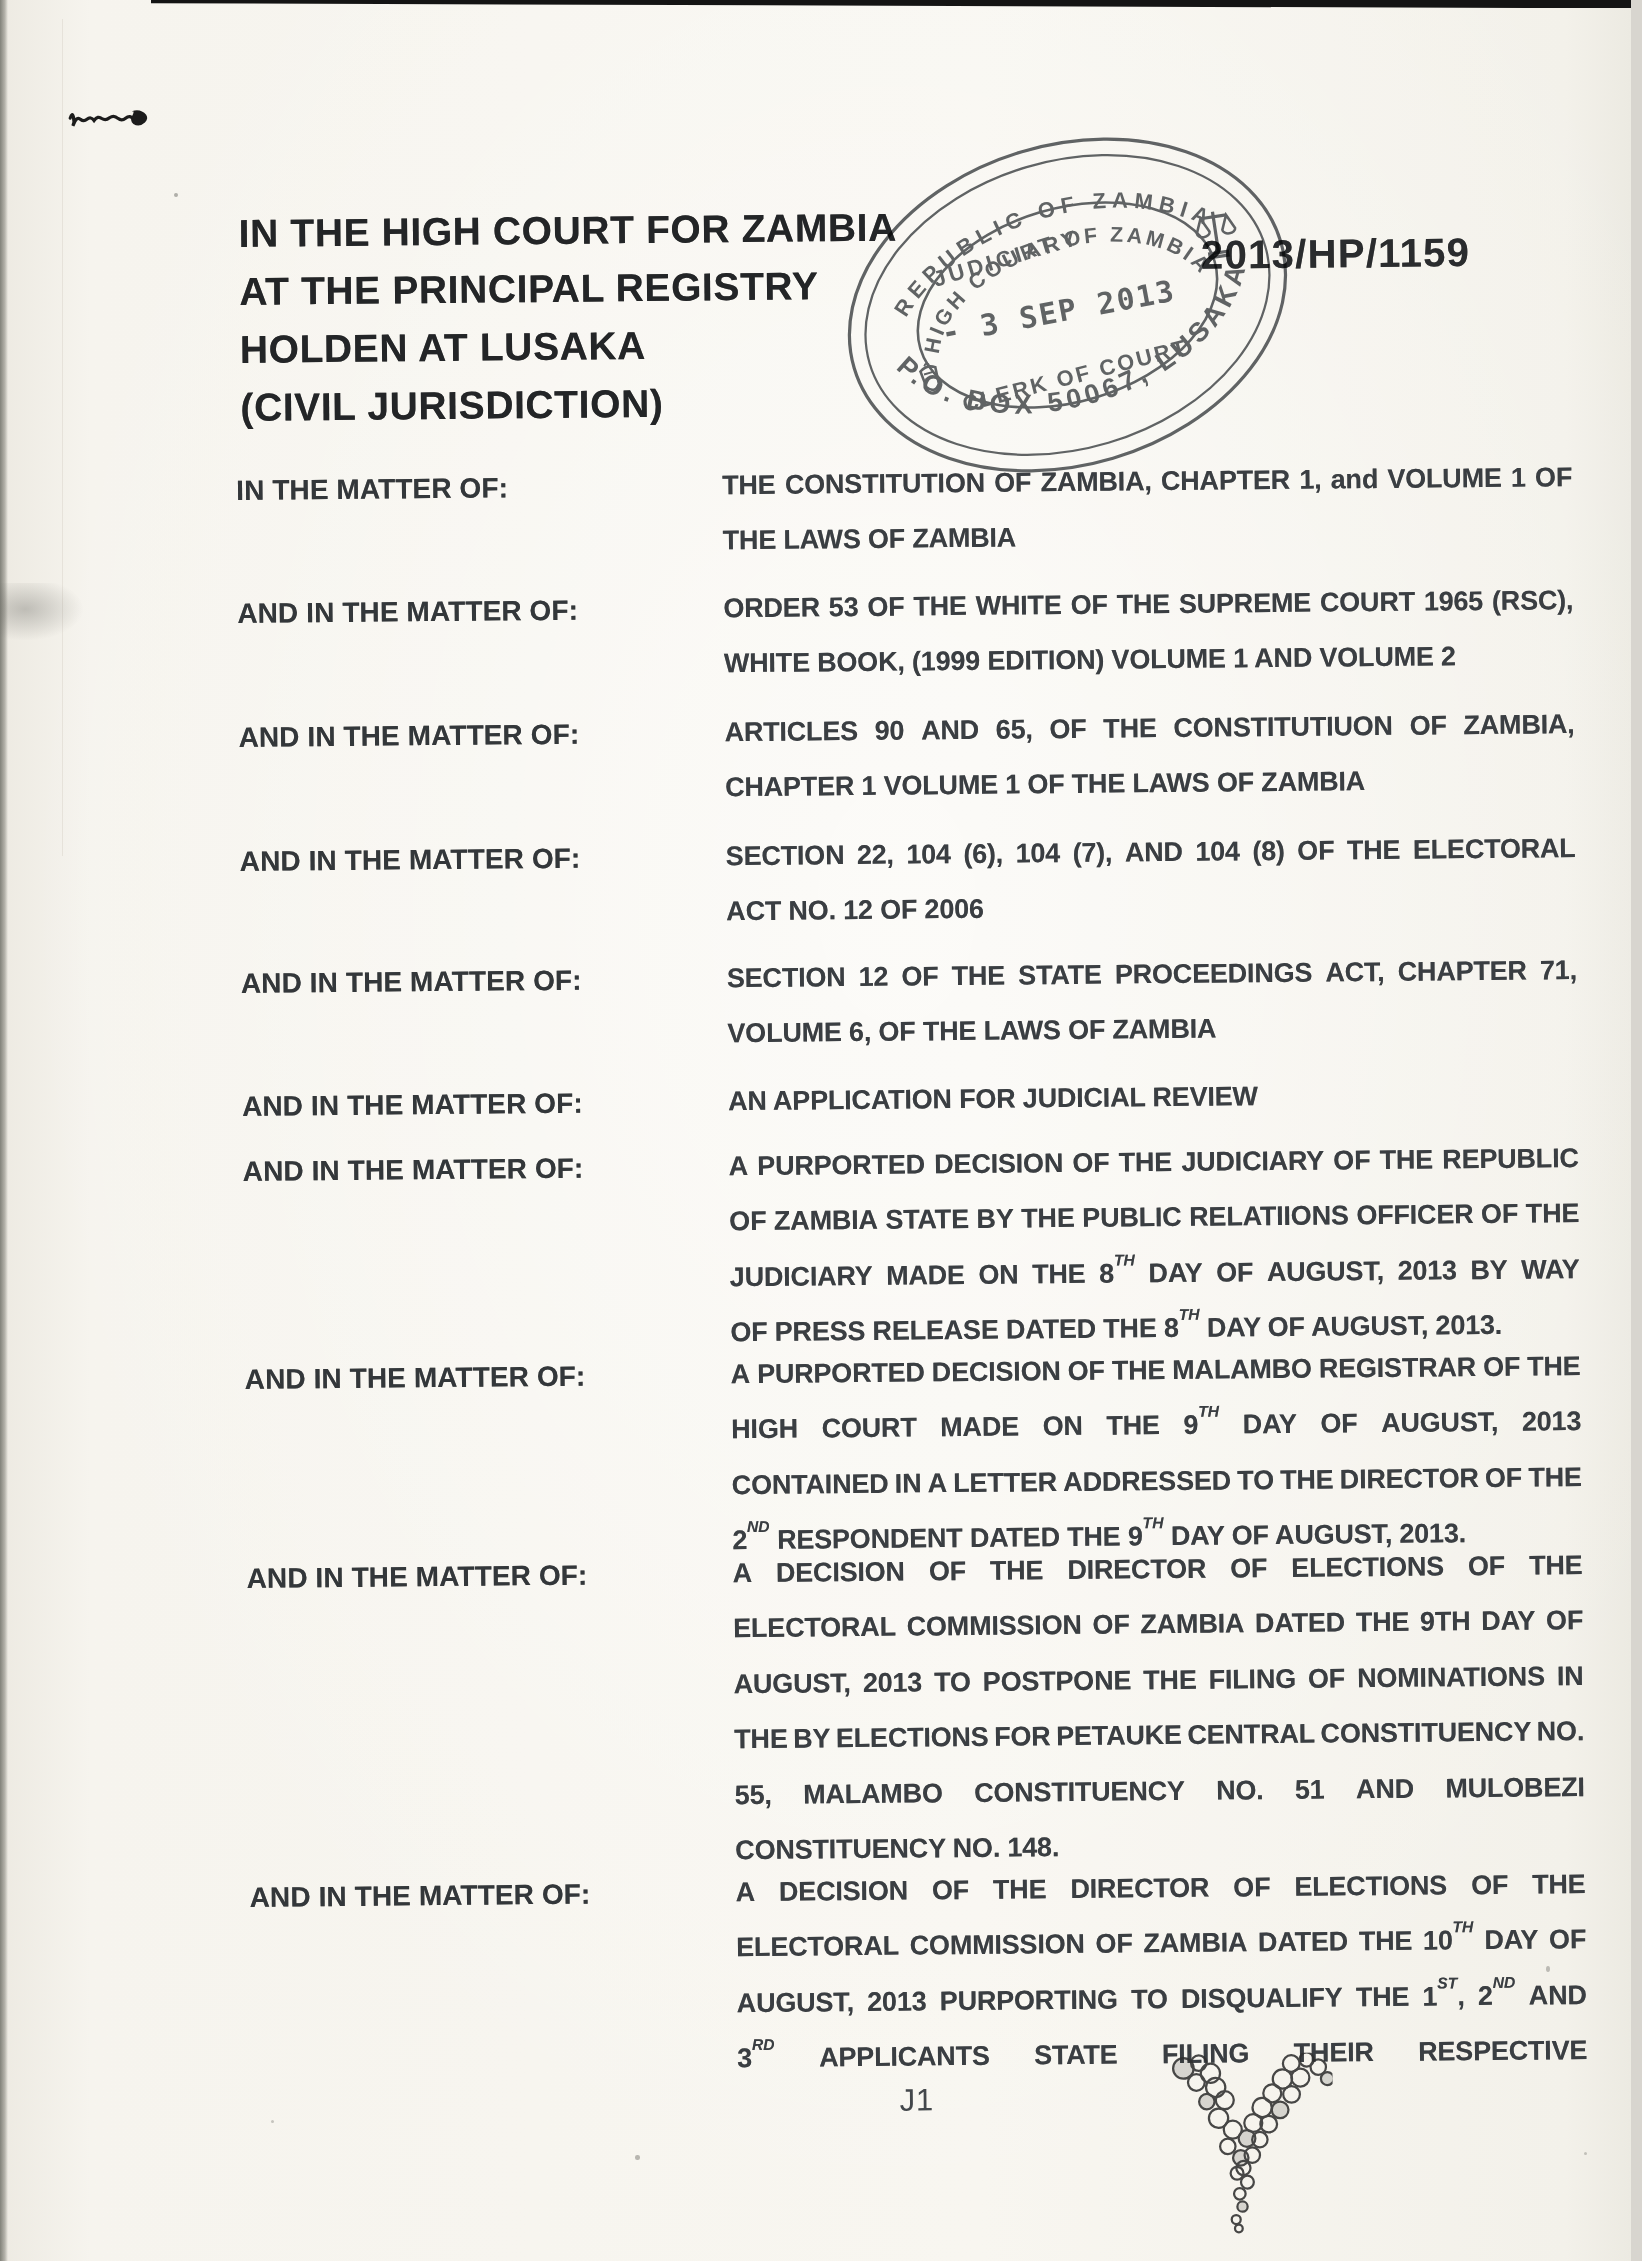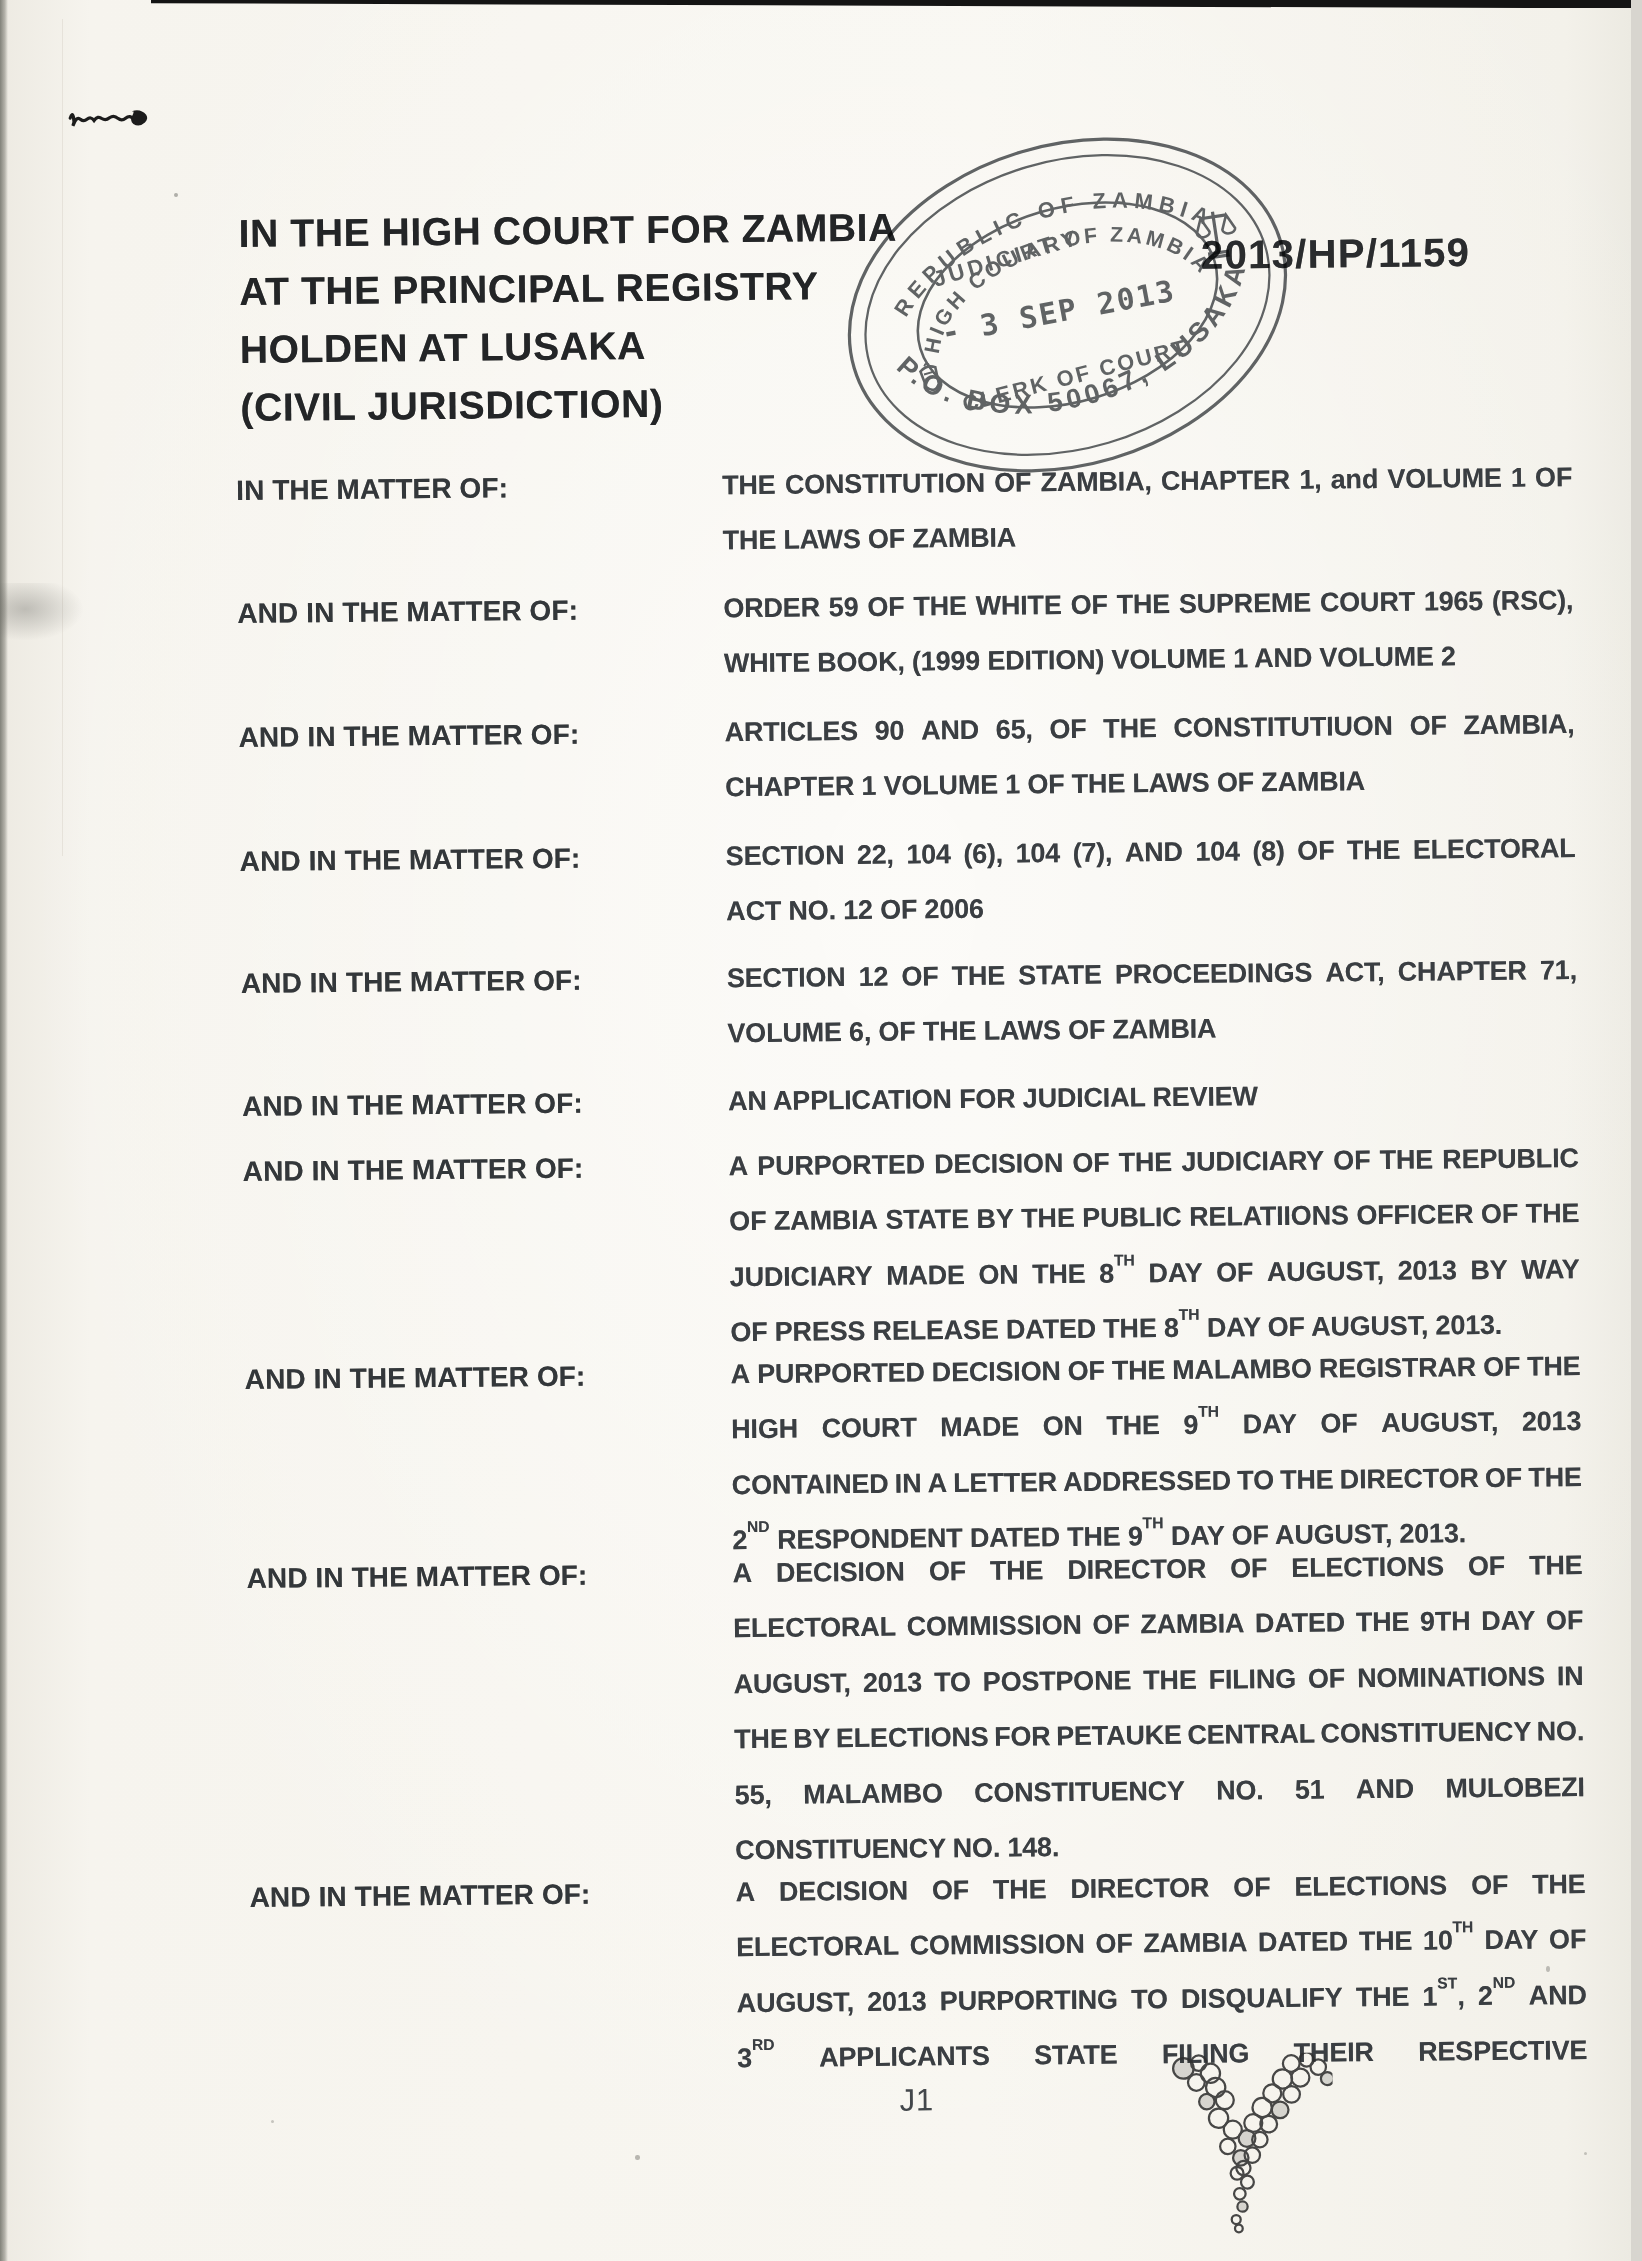--- a/index.html
+++ b/index.html
@@ -32,21 +32,21 @@
     text-shadow:0 0 0.6px rgba(40,40,40,.55);}
   .matter-row{position:absolute;left:0;width:1643px;}
   .matter-label{position:absolute;left:242px;top:0;white-space:nowrap;
     font-size:28px;font-weight:700;color:#33373a;letter-spacing:0.1px;
     text-shadow:0 0 0.6px rgba(50,50,50,.55);}
   .matter-body{position:absolute;left:728px;top:0;width:850px;}
   .line{position:absolute;left:0;width:850px;white-space:nowrap;
     font-size:27px;font-weight:700;color:#3a3e42;letter-spacing:-0.2px;
     text-shadow:0 0 0.6px rgba(55,58,60,.5);}
   .line.just{display:flex;justify-content:space-between;white-space:normal;}
-  .line sup{font-size:58%;position:relative;top:-.45em;letter-spacing:0;}
+  .line sup{font-size:58%;position:relative;top:-.45em;letter-spacing:0;font-style:italic;}
   .page-number{position:absolute;left:890px;top:2091px;font-size:31px;font-weight:400;
     color:#43474b;letter-spacing:0.6px;}
   
   .stamp{position:absolute;left:830px;top:128px;width:490px;height:374px;
     mix-blend-mode:multiply;opacity:.9;}
   .stamp text{fill:#4e5254;}
   .stamp .ring{stroke:#4e5254;fill:none;}
   
   .scribble{position:absolute;left:77px;top:103px;width:85px;height:30px;}
   .ink-blot{position:absolute;left:1156px;top:2065px;width:167px;height:187px;opacity:.88;}
@@ -135,21 +135,21 @@
               <span>OF</span>
             </div>
             <div class="line" style="top: 55px;">THE LAWS OF ZAMBIA</div>
           </div>
         </div>
         <div class="matter-row" style="top: 600px; height: 111px;">
           <div class="matter-label">AND IN THE MATTER OF:</div>
           <div class="matter-body" style="height: 111px;">
             <div class="line just" style="top: 0px;">
               <span>ORDER</span>
-              <span>59</span>
+              <span>53</span>
               <span>OF</span>
               <span>THE</span>
               <span>WHITE</span>
               <span>OF</span>
               <span>THE</span>
               <span>SUPREME</span>
               <span>COURT</span>
               <span>1965</span>
               <span>(RSC),</span>
             </div>

